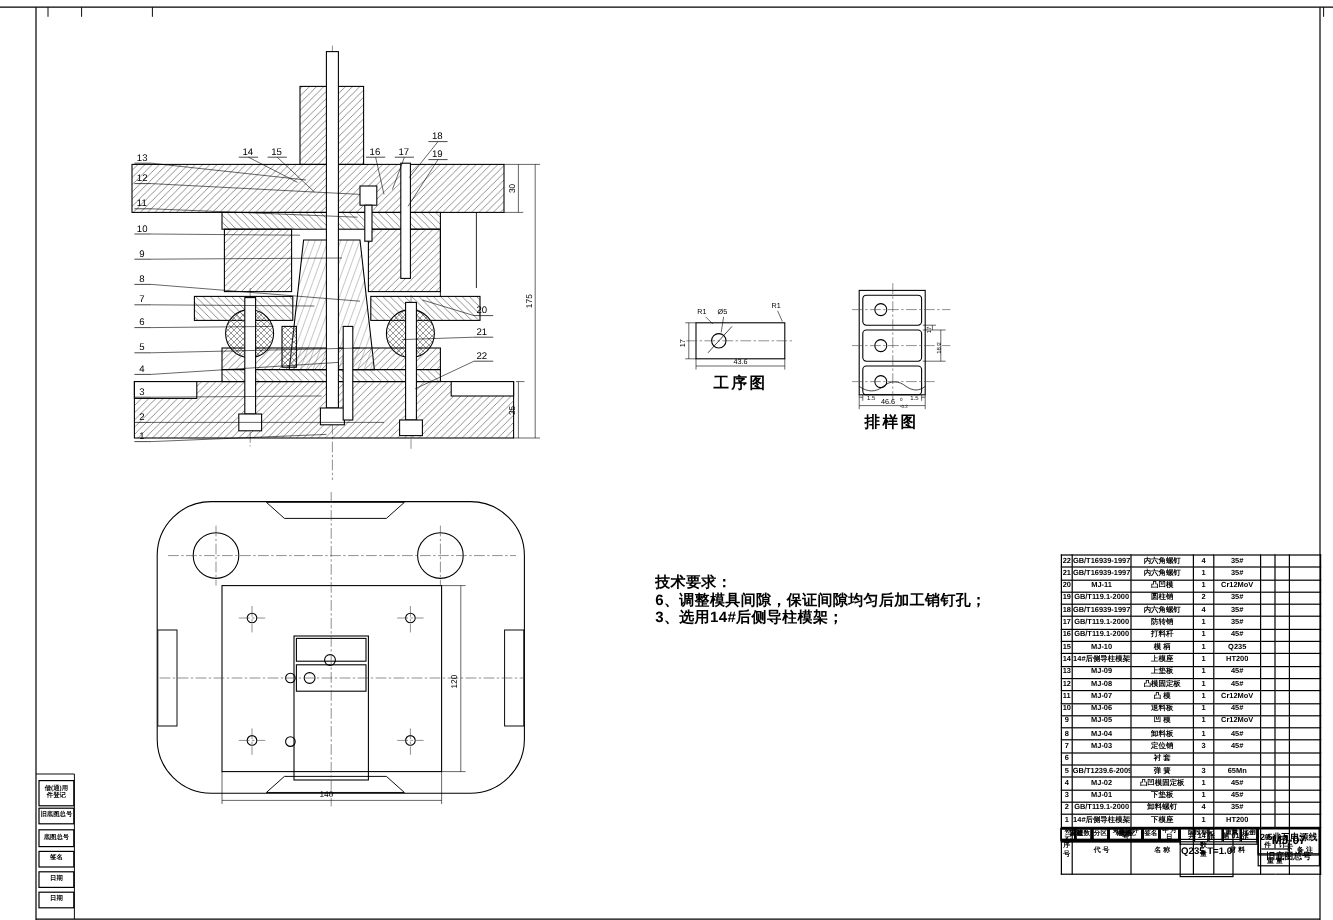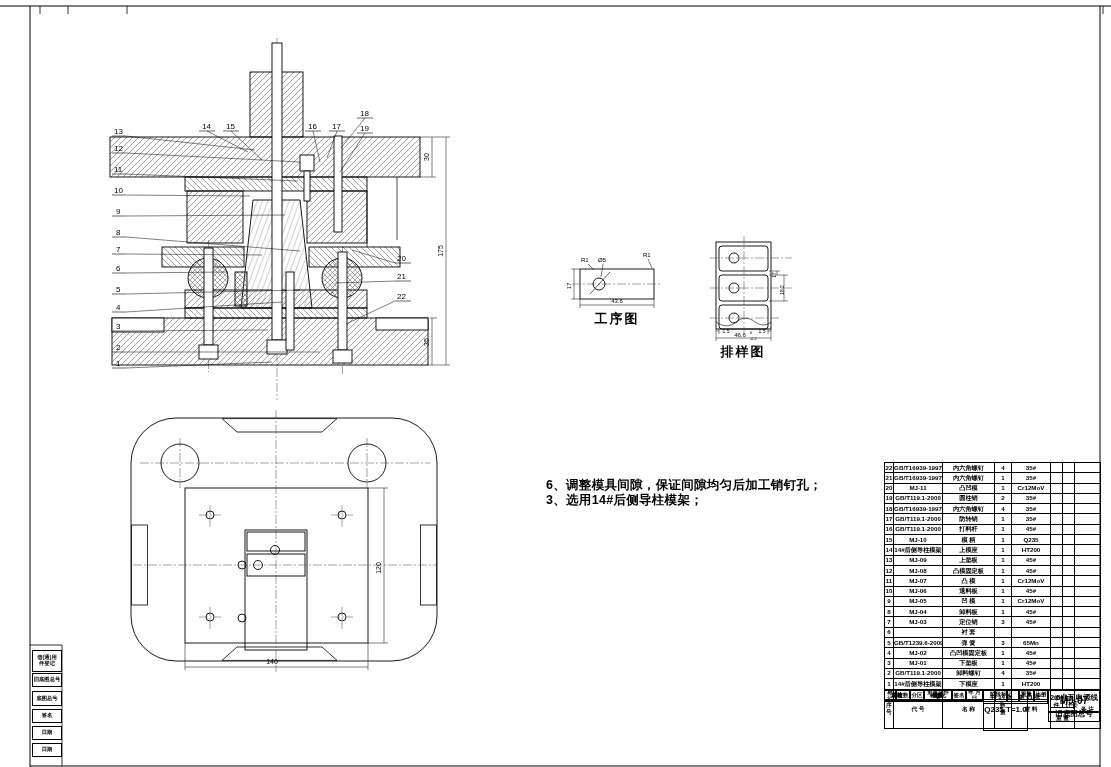--- a/index.html
+++ b/index.html
@@ -218,20 +218,21 @@
     <text x="726" y="333" text-anchor="middle">1.5</text>
     <text x="762" y="333" text-anchor="middle">1.5</text>
     <text x="740" y="337" text-anchor="middle" class="sm">46.6</text>
     <text x="750" y="334" style="font-size:3.8px">0</text>
     <text x="750" y="340" style="font-size:3.8px">-0.2</text>
   </g>
   <text x="743" y="356" text-anchor="middle" class="viewlabel">排样图</text>
 </svg>
 
 <div id="tech" class="abs">
+  <div>技术要求：</div>
   <div>6、调整模具间隙，保证间隙均匀后加工销钉孔；</div>
   <div>3、选用14#后侧导柱模架；</div>
 </div>
 
 <div id="parts" class="abs">
   <table>
     <colgroup>
       <col style="width:9px">
           <col style="width:49px">
           <col style="width:52px">

